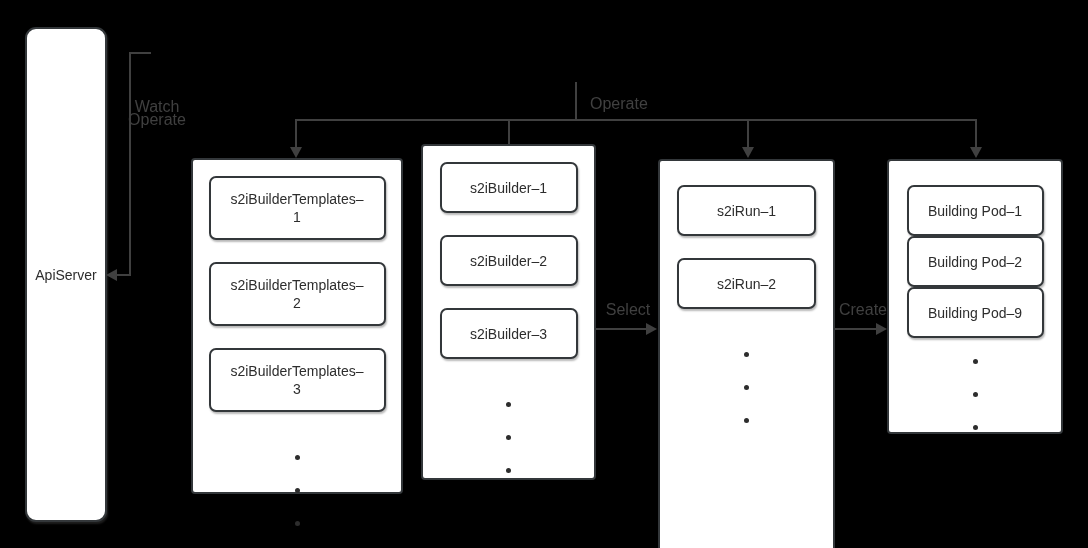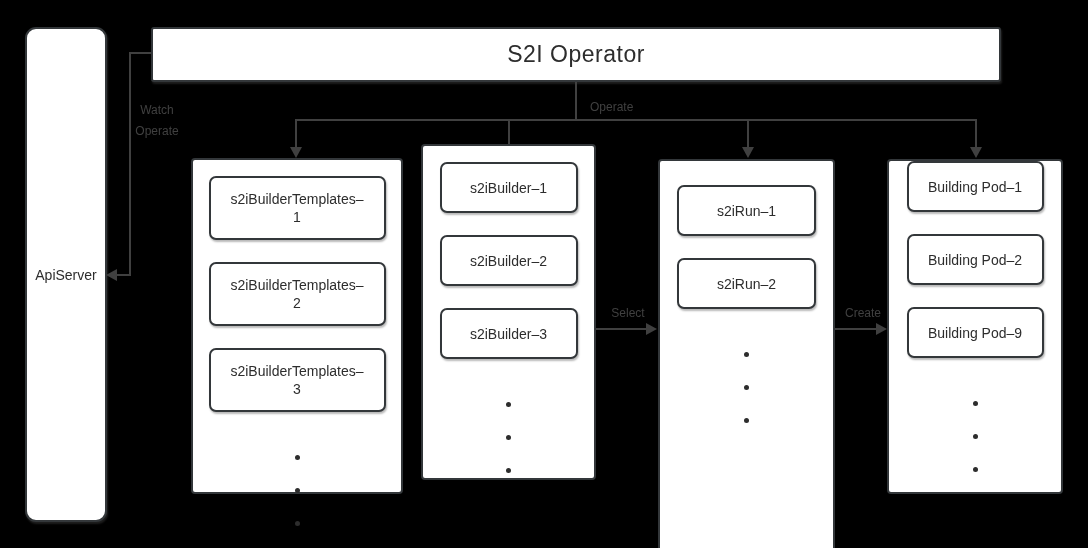--- a/index.html
+++ b/index.html
@@ -25,21 +25,21 @@
   .title-box{left:151px;top:27px;width:850px;height:55px;font-size:23px;letter-spacing:0.5px;border-radius:3px;}
 
   .column{
     position:absolute;box-sizing:border-box;background:var(--fill);
     border:2px solid var(--border);border-radius:4px;
     display:flex;flex-direction:column;align-items:center;
   }
   .col-1{left:191px;top:158px;width:212px;height:336px;padding-top:16px;gap:22px;}
   .col-2{left:421px;top:144px;width:175px;height:336px;padding-top:16px;gap:22px;}
   .col-3{left:658px;top:159px;width:177px;height:399px;padding-top:24px;gap:22px;}
-  .col-4{left:887px;top:159px;width:176px;height:335px;gap:22px;}
+  .col-4{left:887px;top:159px;width:176px;height:275px;padding-top:24px;}
 
   .item{
     box-sizing:border-box;background:var(--fill);
     border:2px solid var(--border);border-radius:7px;
     box-shadow:1px 2px 2px rgba(0,0,0,0.28);
     display:flex;align-items:center;justify-content:center;
     font-size:14px;line-height:18px;color:var(--text);text-align:center;
     white-space:pre-line;flex:0 0 auto;
   }
   .col-1 .item{width:177px;height:64px;}
@@ -51,36 +51,33 @@
   .dot{width:5px;height:5px;border-radius:50%;background:var(--text);}
 
   
   .seg{position:absolute;background:var(--line);}
   .arrow{position:absolute;width:0;height:0;}
   .arrow-down{border-left:6px solid transparent;border-right:6px solid transparent;border-top:11px solid var(--line);}
   .arrow-left{border-top:6px solid transparent;border-bottom:6px solid transparent;border-right:11px solid var(--line);}
   .arrow-right{border-top:6px solid transparent;border-bottom:6px solid transparent;border-left:11px solid var(--line);}
 
   .edge-label{
-    position:absolute;color:var(--line);font-size:12px;line-height:21px;
+    position:absolute;color:var(--line);font-size:16px;line-height:13px;
     white-space:pre-line;text-align:center;
   }
 </style>
 </head>
 <body>
 
 <div class="canvas">
 
   <div class="node apiserver">
     <span>ApiServer</span>
   </div>
 
-  <div class="node title-box">
-    <span>S2I Operator</span>
-  </div>
 
   <div class="seg" style="left:130px;top:52px;width:21px;height:2px;"></div>
   <div class="seg" style="left:129px;top:52px;width:2px;height:224px;"></div>
   <div class="seg" style="left:115px;top:274px;width:16px;height:2px;"></div>
   <div class="arrow arrow-left" style="left:106px;top:269px;"></div>
   <div class="edge-label" style="left:128px;top:100px;width:58px;">Watch
 Operate</div>
 
   <div class="seg" style="left:575px;top:82px;width:2px;height:39px;"></div>
   <div class="seg" style="left:295px;top:119px;width:682px;height:2px;"></div>

